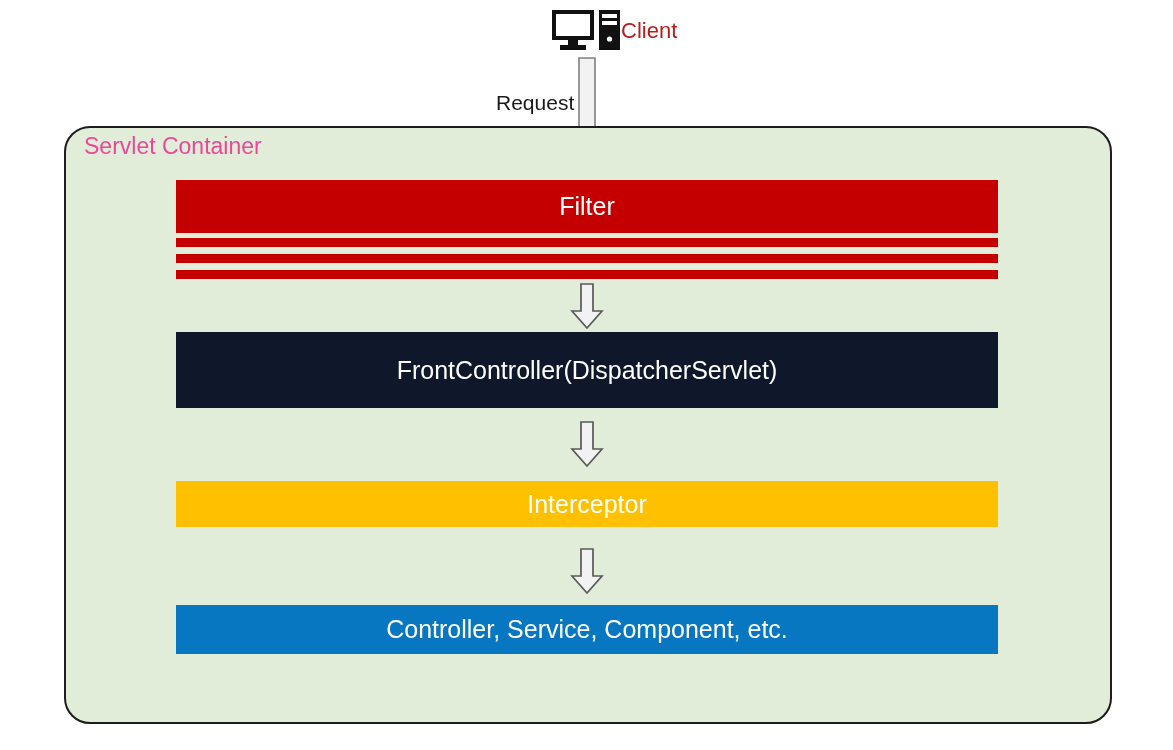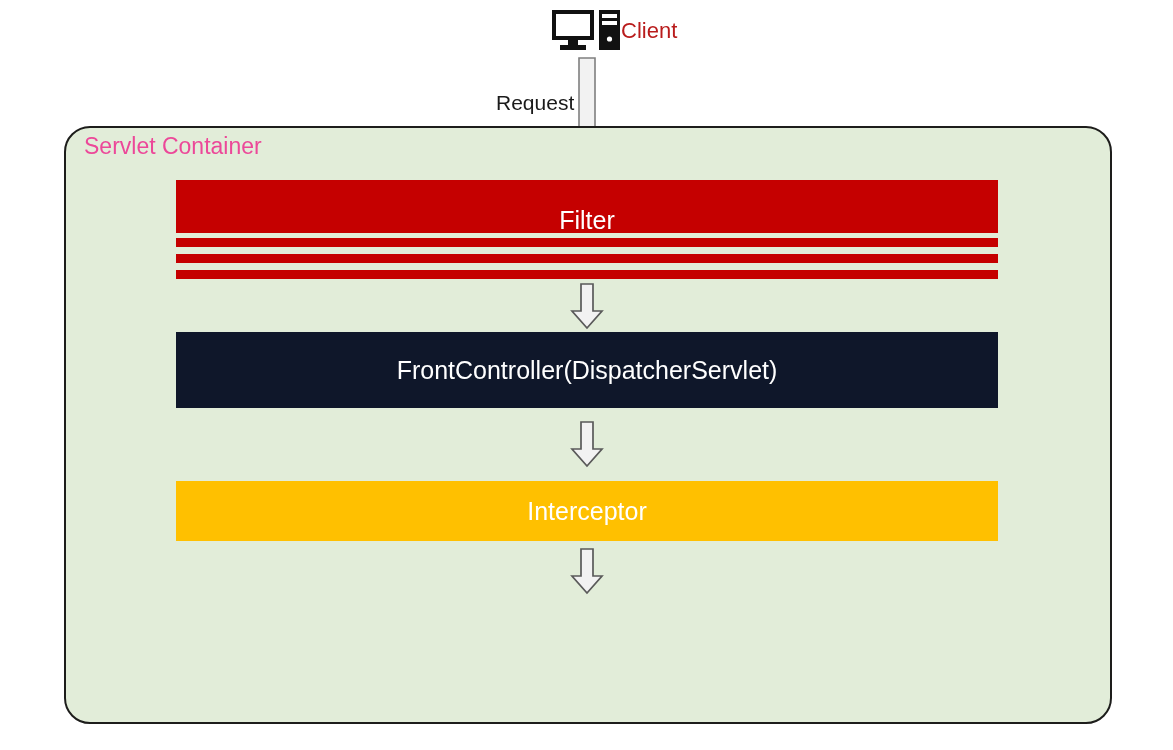--- a/index.html
+++ b/index.html
@@ -89,23 +89,23 @@
     left: 176px;
     width: 822px;
     display: flex;
     align-items: center;
     justify-content: center;
     color: #ffffff;
     font-size: 25px;
     line-height: 1;
     box-sizing: border-box;
   }
-  #filter-box      { top: 180px; height: 53px; background: #C50000; align-items: flex-end; }
+  #filter-box      { top: 180px; height: 53px; background: #C50000; }
   #front-controller-box { top: 332px; height: 76px; background: #0f172a; }
-  #interceptor-box { top: 481px; height: 60px; background: #FFC000; }
+  #interceptor-box { top: 481px; height: 46px; background: #FFC000; }
   #controller-box  { top: 605px; height: 49px; background: #0777C2; }
 
   .filter-stripe {
     position: absolute;
     left: 176px;
     width: 822px;
     height: 9px;
     background: #C50000;
   }
   #filter-stripe-1 { top: 238px; }
@@ -181,14 +181,17 @@
   <div id="interceptor-box" class="layer-box">
     <span>Interceptor</span>
   </div>
 
   <div id="flow-arrow-3" class="flow-arrow">
     <svg width="36" height="48" viewBox="0 0 36 48">
       <polygon points="12,1 24,1 24,28 33,28 18,45 3,28 12,28" fill="#F2F2F2" stroke="#5A5A5A" stroke-width="1.7" stroke-linejoin="miter"></polygon>
     </svg>
   </div>
 
+  <div id="controller-box" class="layer-box">
+    <span>Controller, Service, Component, etc.</span>
+  </div>
 
 </div>
 
 </body></html>

